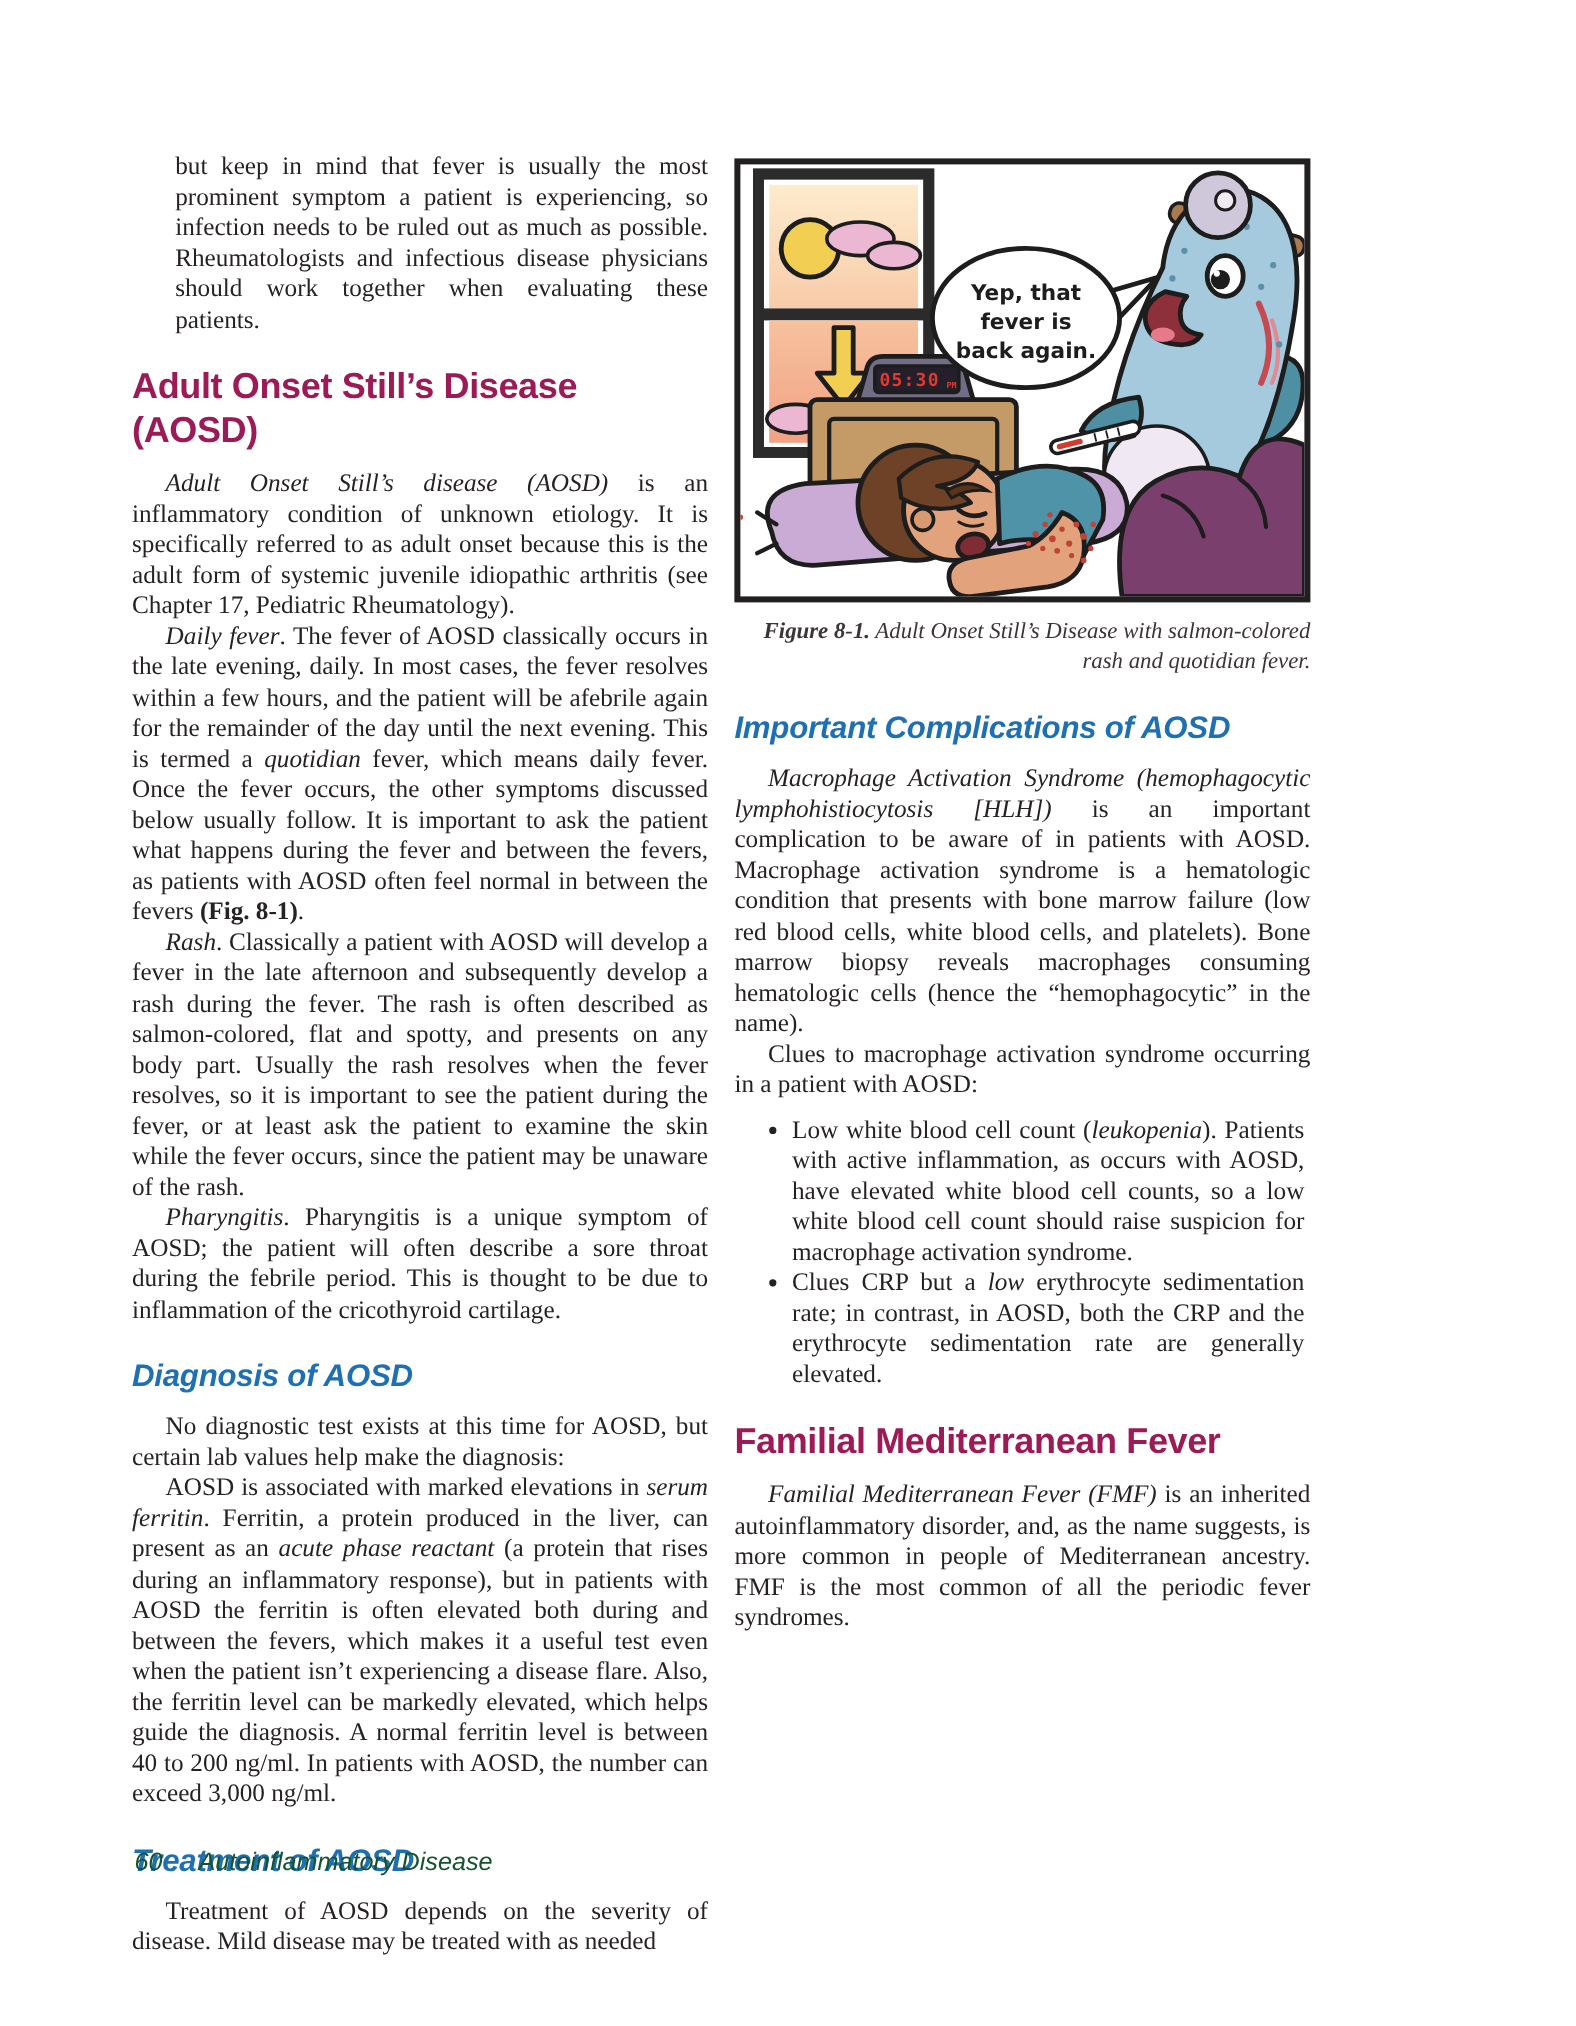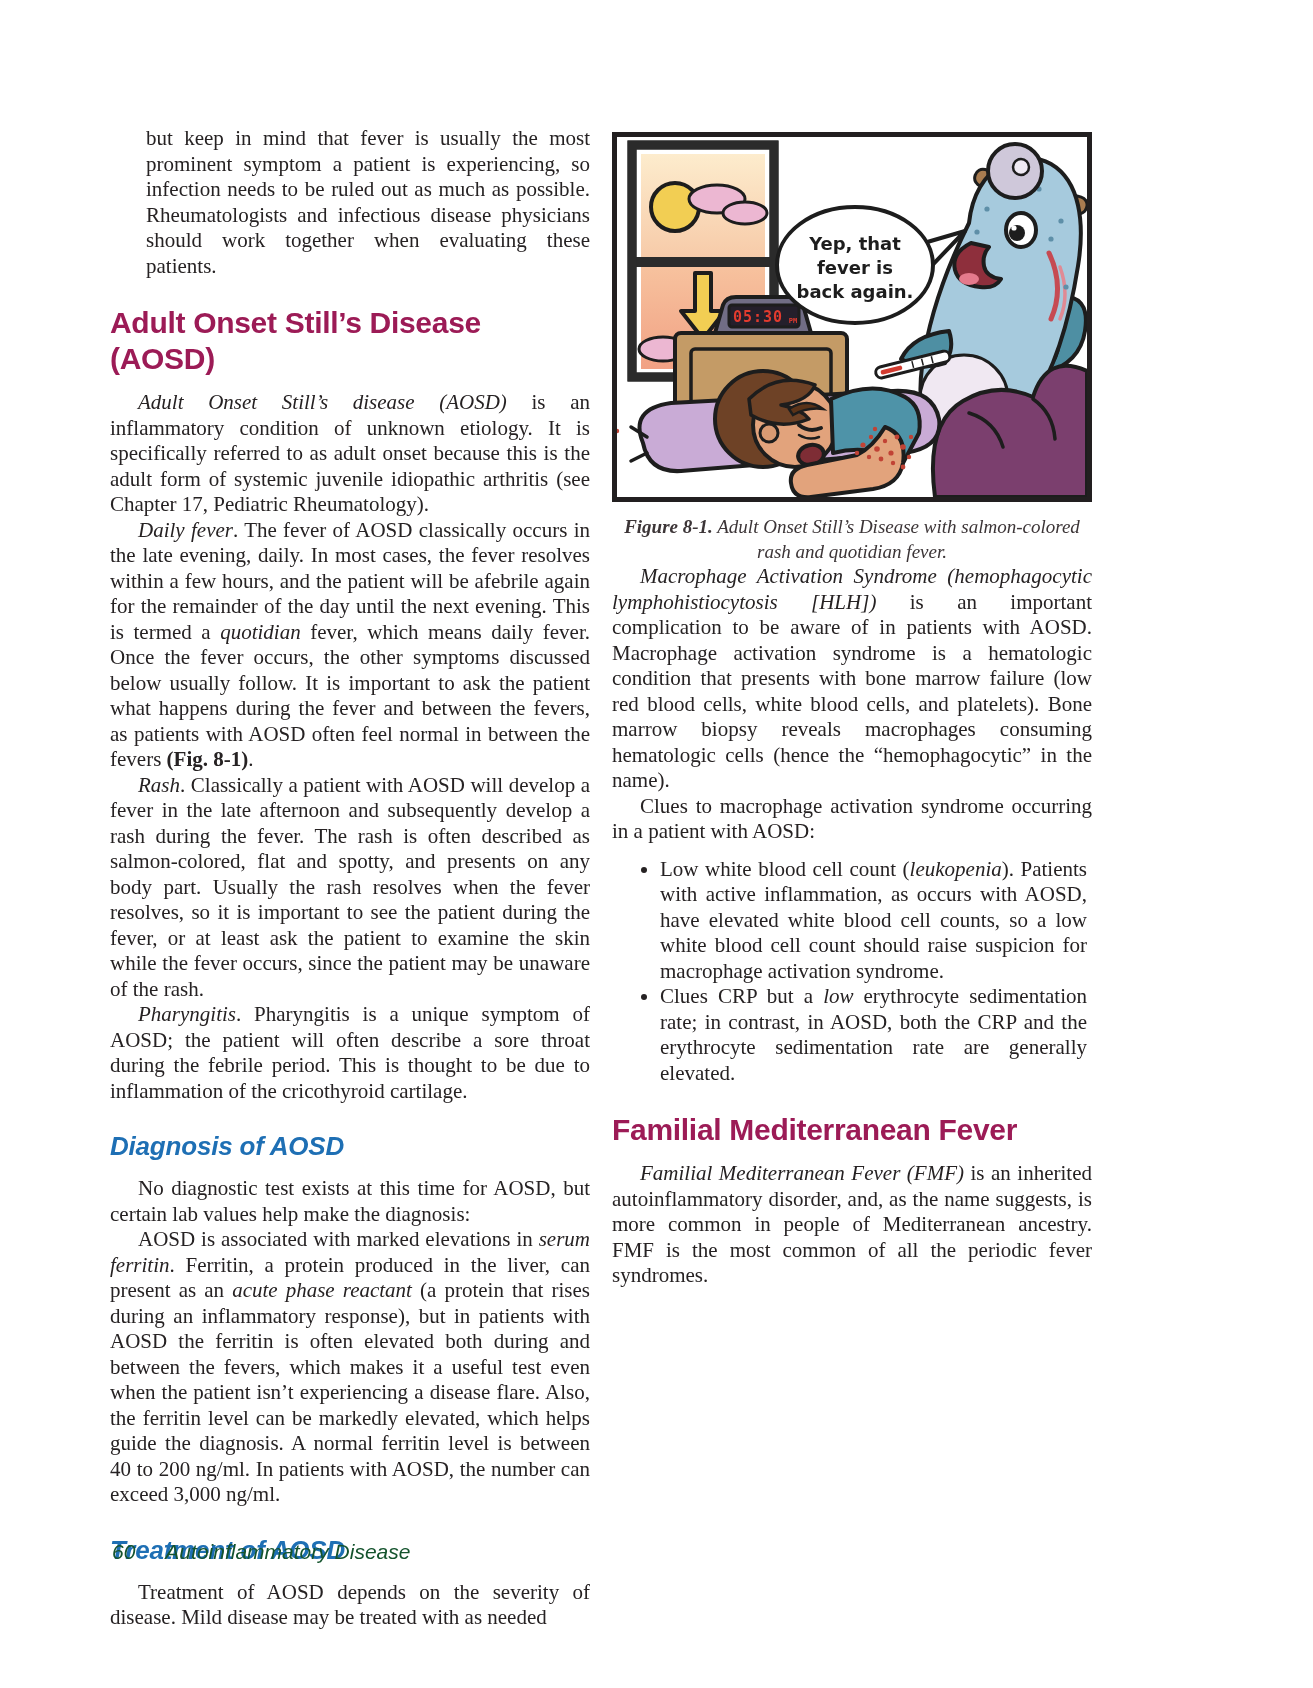--- a/index.html
+++ b/index.html
@@ -26,21 +26,21 @@
     border:5px solid #221f20;margin-top:6px;background:#ffffff;
   }
   .figure-box svg{display:block;width:470px;height:360px;}
   .panel-caption{
     height:40px;display:flex;align-items:center;justify-content:center;
     font-family:"Liberation Sans", sans-serif;font-weight:bold;font-size:17.5px;
     color:#1b1b1b;letter-spacing:0.2px;text-align:center;
   }
   .fig-caption{
     margin:12px 0 0 0;font-size:19px;line-height:25px;color:#3c3537;
-    text-align:center;font-style:italic;
+    text-align:right;font-style:italic;
   }
   .after-figure{margin-top:20px;}
   ul.clues{margin:12px 5px 4px 0;padding-left:48px;}
   ul.clues li{text-align:justify;margin:0;}
   .footer{
     position:absolute;left:112px;top:1540px;display:flex;gap:30px;
     font-family:"Liberation Sans", sans-serif;font-style:italic;
     font-size:21px;color:#14532d;
   }
 </style>
@@ -205,20 +205,21 @@
               <circle cx="240" cy="316" r="2.2"></circle>
                 <circle cx="294" cy="300" r="2.2"></circle>
             </g>
           </g>
         </svg>
       </div>
 
       <p class="fig-caption"><span style="font-style: italic; font-weight: bold;">Figure 8-1.</span><span style="font-style: italic;">  Adult Onset Still’s Disease with salmon-colored rash and quotidian fever.</span></p>
 
 
+      <h2 class="blue">Important Complications of AOSD</h2>
       <p class="body"><span style="font-style: italic;">Macrophage Activation Syndrome (hemophagocytic lymphohistiocytosis [HLH])</span><span> is an important complication to be aware of in patients with AOSD. Macrophage activation syndrome is a hematologic condition that presents with bone marrow failure (low red blood cells, white blood cells, and platelets). Bone marrow biopsy reveals macrophages consuming hematologic cells (hence the “hemophagocytic” in the name).</span></p>
       <p class="body"><span>Clues to macrophage activation syndrome occurring in a patient with AOSD:</span></p>
 
       <ul class="clues">
         <li><span>Low white blood cell count (</span><span style="font-style: italic;">leukopenia</span><span>). Patients with active inflammation, as occurs with AOSD, have elevated white blood cell counts, so a low white blood cell count should raise suspicion for macrophage activation syndrome.</span></li>
         <li><span>Clues CRP but a </span><span style="font-style: italic;">low</span><span> erythrocyte sedimentation rate; in contrast, in AOSD, both the CRP and the erythrocyte sedimentation rate are generally elevated.</span></li>
       </ul>
 
       <h1 class="maroon">Familial Mediterranean Fever</h1>
       <p class="body"><span style="font-style: italic;">Familial Mediterranean Fever (FMF)</span><span> is an inherited autoinflammatory disorder, and, as the name suggests, is more common in people of Mediterranean ancestry. FMF is the most common of all the periodic fever syndromes.</span></p>

